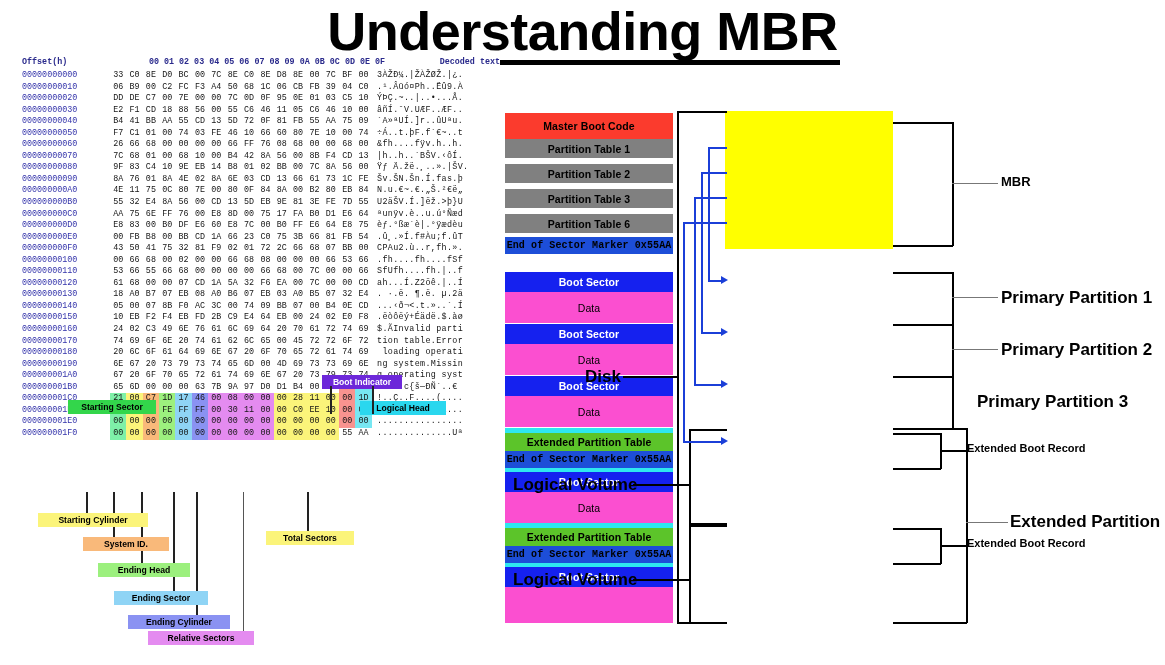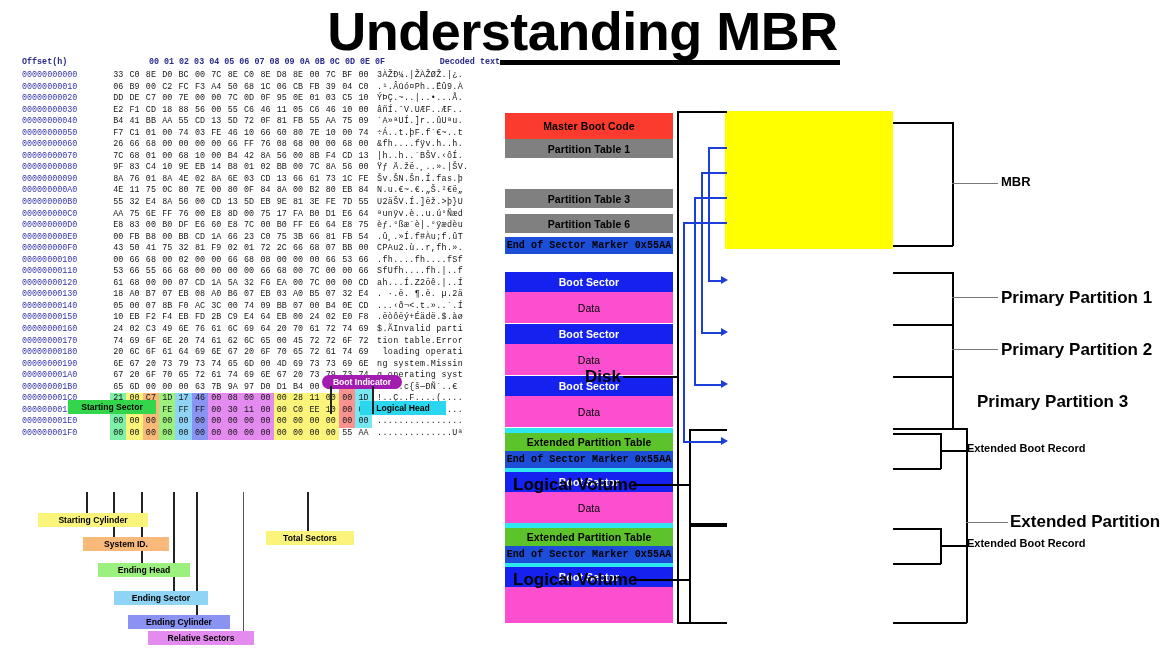--- a/index.html
+++ b/index.html
@@ -141,34 +141,37 @@
 <div class="tick" style="left:307px; top:492px; height:42px;"></div>
 
 <div class="tag" style="left:38px;  top:513px; background:#fbf47a; width:98px;">Starting Cylinder</div>
 <div class="tag" style="left:83px;  top:537px; background:#f9b97a; width:74px;">System ID.</div>
 <div class="tag" style="left:98px;  top:563px; background:#9cf07e; width:80px;">Ending Head</div>
 <div class="tag" style="left:114px; top:591px; background:#8fd4f5; width:82px;">Ending Sector</div>
 <div class="tag" style="left:128px; top:615px; background:#8a92f2; width:90px;">Ending Cylinder</div>
 <div class="tag" style="left:148px; top:631px; background:#e48bf0; width:94px;">Relative Sectors</div>
 <div class="tag" style="left:266px; top:531px; background:#fbf47a; width:76px;">Total Sectors</div>
 
-<div class="tag dark" style="left:322px; top:375px; background:#a21caf; width:68px;border-radius:7px;">Boot Indicator</div>
+<div class="tag dark" style="left:322px; top:375px; background:#6d28d9; width:68px;">Boot Indicator</div>
 <div class="tag" style="left:68px;  top:400px; background:#33d64b; width:76px;">Starting Sector</div>
 <div class="tag" style="left:360px; top:401px; background:#2ad7ee; width:74px;">Logical Head</div>
 <div class="tick" style="left:330px; top:386px; height:28px;"></div>
 <div class="tick" style="left:372px; top:386px; height:28px;"></div>
 
 <div id="diagram">
 
   <div class="mbrbox" style="top:16px; height:138px;"></div>
   <div class="blk b-red" style="top:18px;  height:26px;">
       <span>Master Boot Code</span>
     </div>
   <div class="blk b-gray" style="top:44px;  height:19px;">
       <span>Partition Table 1</span>
+    </div>
+  <div class="blk b-gray" style="top:69px;  height:19px;">
+      <span>Partition Table 2</span>
     </div>
   <div class="blk b-gray" style="top:94px;  height:19px;">
       <span>Partition Table 3</span>
     </div>
   <div class="blk b-gray" style="top:119px; height:19px;">
       <span>Partition Table 6</span>
     </div>
   <div class="blk b-red2" style="top:142px; height:17px; font-size:10px;">
       <span>End of Sector Marker 0x55AA</span>
     </div>

